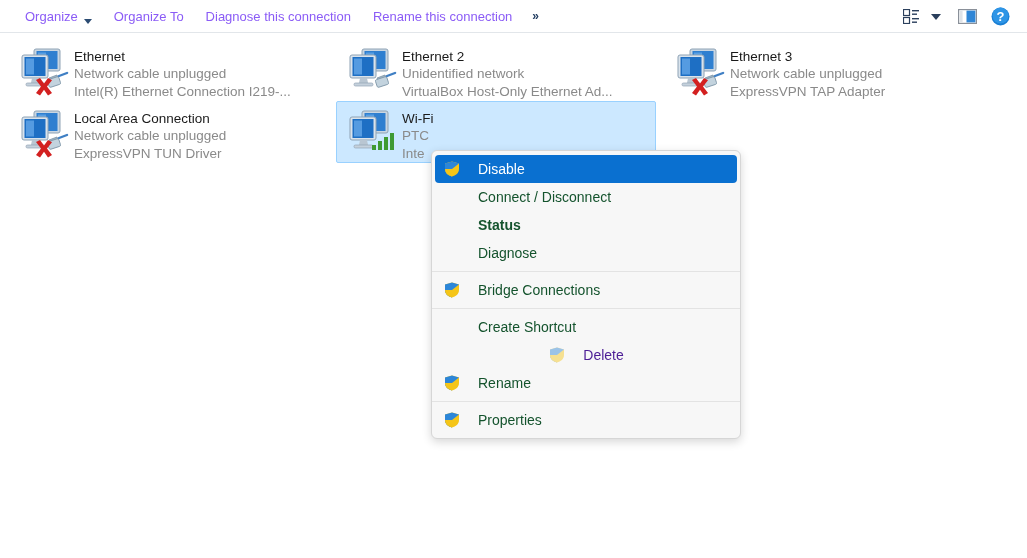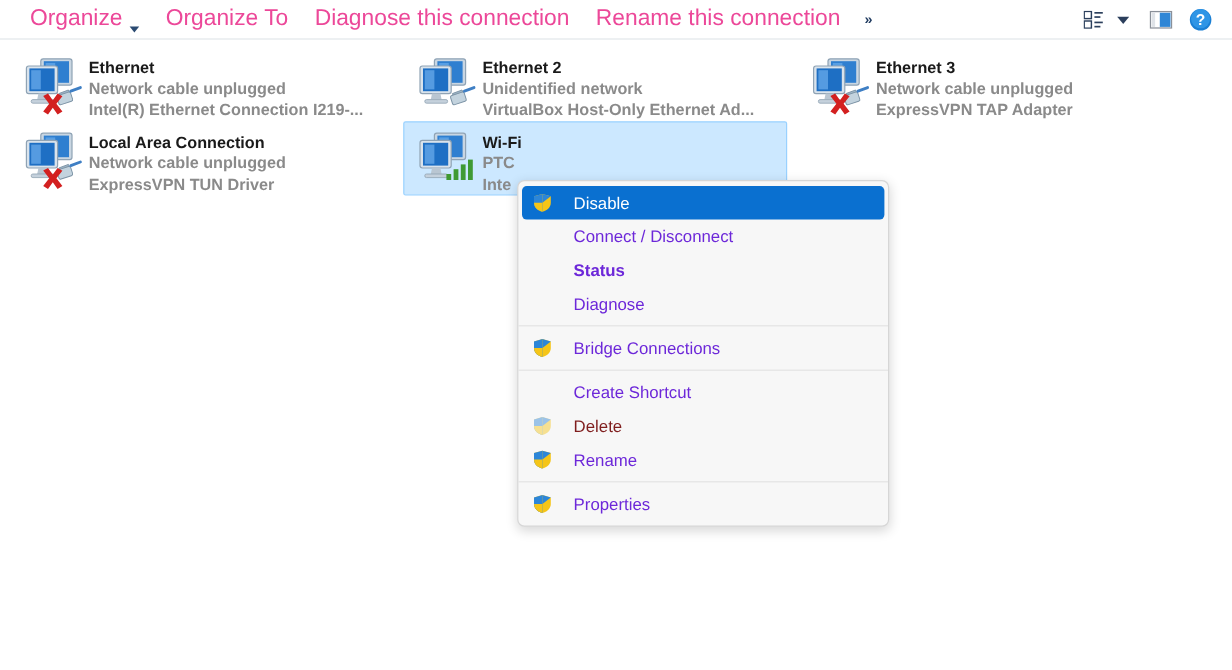--- a/index.html
+++ b/index.html
@@ -21,22 +21,22 @@
   #toolbar {
     height: 33px;
     background: #ffffff;
     border-bottom: 1px solid #e2e6ea;
     display: flex;
     align-items: center;
     padding: 0 10px 0 14px;
     box-sizing: border-box;
   }
   .tb-item {
-    color: #ec4899;
-    font-size: 19px;
+    color: #8b5cf6;
+    font-size: 13px;
     padding: 4px 11px;
     white-space: nowrap;
     display: flex;
     align-items: flex-end;
     gap: 6px;
     cursor: default;
   }
   .tb-caret {
     width: 0; height: 0;
     border-left: 4px solid transparent;
@@ -66,21 +66,20 @@
     border-left: 5px solid transparent;
     border-right: 5px solid transparent;
     border-top: 6px solid #2b3f5c;
     margin: 2px 10px 0 4px;
   }
 
   
   #items {
     position: relative;
     padding: 6px 0 0 0;
-    font-weight: bold;
   }
   .item-row { display: flex; }
   .conn-item {
     width: 320px;
     height: 62px;
     display: flex;
     align-items: flex-start;
     padding: 6px 6px 4px 8px;
     box-sizing: border-box;
     margin-left: 8px;
@@ -130,31 +129,31 @@
     padding: 4px 0 4px 0;
     box-sizing: border-box;
   }
   .mi {
     height: 28px;
     display: flex;
     align-items: center;
     padding: 0 8px;
     margin: 0 3px;
     font-size: 14px;
-    color: #6d28d9;
+    color: #14532d;
     border-radius: 4px;
     white-space: nowrap;
     cursor: default;
   }
   .mi.highlight {
     background: #0a70d0;
     color: #ffffff;
   }
   .mi.bold { font-weight: bold; }
-  .mi.disabled { color: #7f1d1d; }
+  .mi.disabled { color: #4c1d95; justify-content: center; }
   .mi-icon {
     width: 18px;
     flex: 0 0 18px;
     margin-right: 17px;
     display: flex;
     align-items: center;
     justify-content: center;
   }
   .mi-label { line-height: 18px; }
   .menu-sep {

